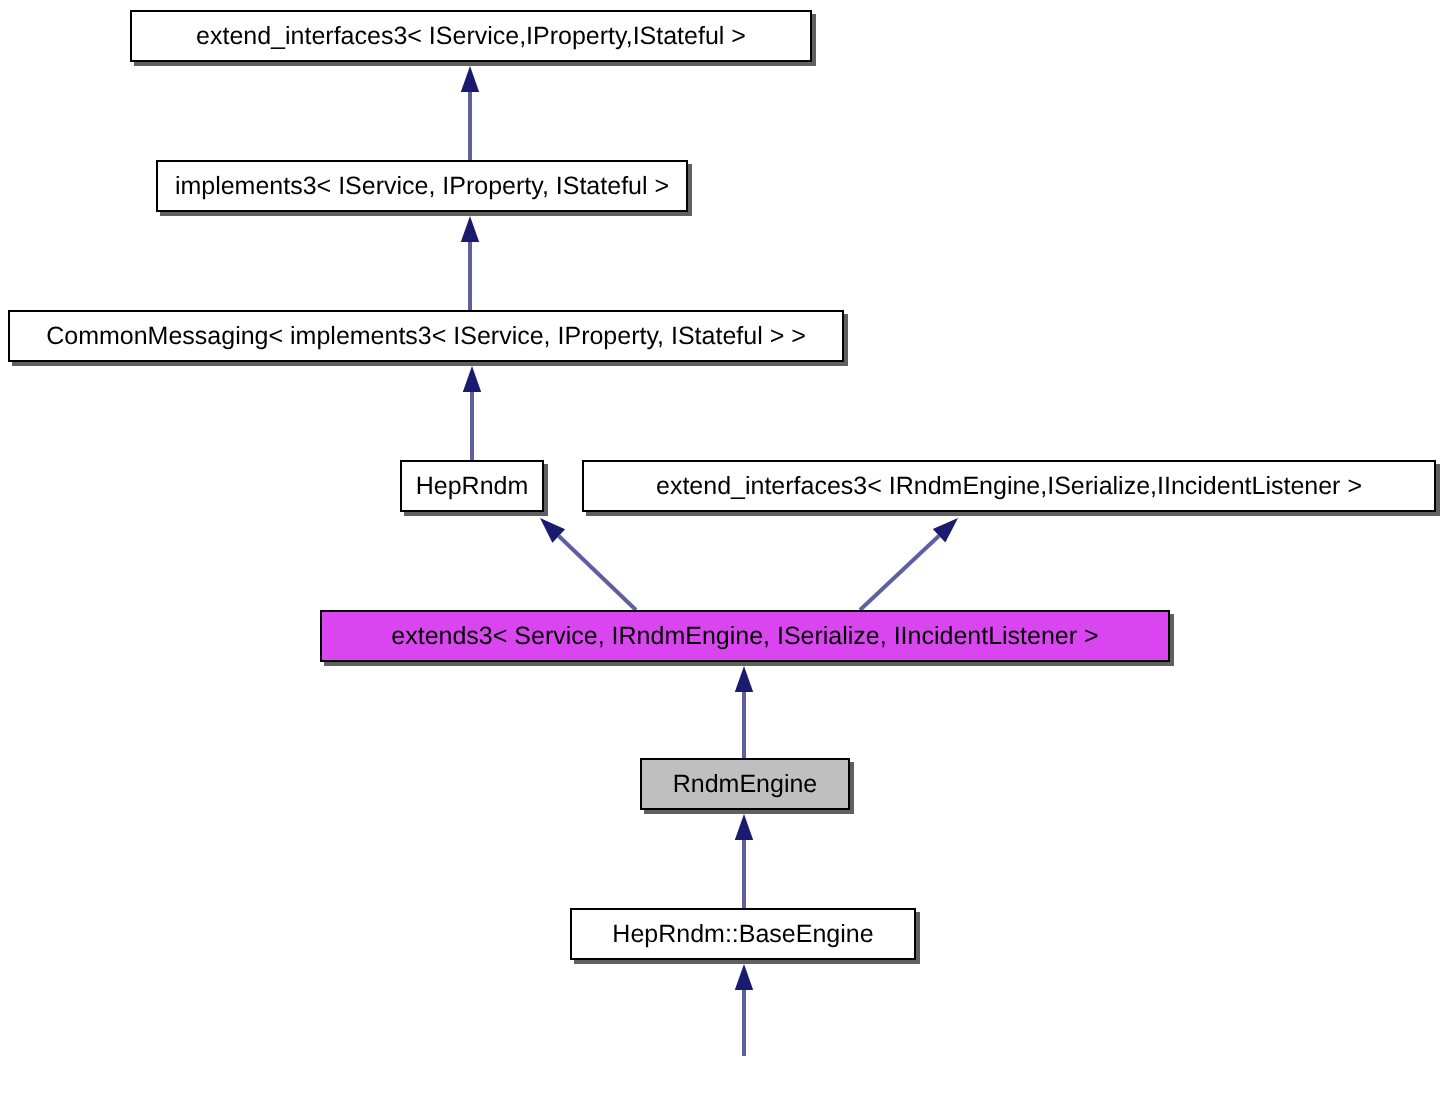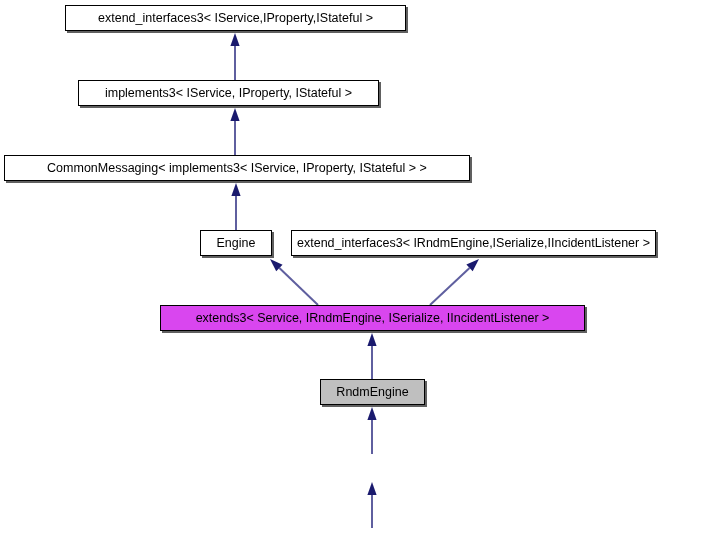--- a/index.html
+++ b/index.html
@@ -83,31 +83,34 @@
       </g>
       <g>
         <line x1="372" y1="528" x2="372" y2="495" stroke="#5f5f9f" stroke-width="2"></line>
         <polygon points="372,482 376.6,495 367.4,495" fill="#1a1a6e"></polygon>
       </g>
     </svg>
 
 <div class="node" style="left: 65px; top: 5px; width: 341px; height: 26px; border-color: rgb(0, 0, 0); background: rgb(255, 255, 255); box-shadow: rgb(96, 96, 96) 2px 2px 0px 0px;">
       <span>extend_interfaces3&lt; IService,IProperty,IStateful &gt;</span>
     </div>
-    <div class="node" style="left: 78px; top: 80px; width: 301px; height: 26px; border-color: rgb(0, 0, 0); background: rgb(255, 255, 255); box-shadow: rgb(96, 96, 96) 2px 2px 0px 0px;">
+    <div class="node" style="left: 78px; top: 80px; width: 266px; height: 26px; border-color: rgb(0, 0, 0); background: rgb(255, 255, 255); box-shadow: rgb(96, 96, 96) 2px 2px 0px 0px;">
       <span>implements3&lt; IService, IProperty, IStateful &gt;</span>
     </div>
-    <div class="node" style="left: 4px; top: 155px; width: 466px; height: 26px; border-color: rgb(0, 0, 0); background: rgb(255, 255, 255); box-shadow: rgb(96, 96, 96) 2px 2px 0px 0px;">
+    <div class="node" style="left: 4px; top: 155px; width: 418px; height: 26px; border-color: rgb(0, 0, 0); background: rgb(255, 255, 255); box-shadow: rgb(96, 96, 96) 2px 2px 0px 0px;">
       <span>CommonMessaging&lt; implements3&lt; IService, IProperty, IStateful &gt; &gt;</span>
     </div>
     <div class="node" style="left: 200px; top: 230px; width: 72px; height: 26px; border-color: rgb(0, 0, 0); background: rgb(255, 255, 255); box-shadow: rgb(96, 96, 96) 2px 2px 0px 0px;">
-      <span>Engine</span>
+      <span>HepRndm</span>
     </div>
-    <div class="node" style="left: 291px; top: 230px; width: 365px; height: 26px; border-color: rgb(0, 0, 0); background: rgb(255, 255, 255); box-shadow: rgb(96, 96, 96) 2px 2px 0px 0px;">
+    <div class="node" style="left: 291px; top: 230px; width: 427px; height: 26px; border-color: rgb(0, 0, 0); background: rgb(255, 255, 255); box-shadow: rgb(96, 96, 96) 2px 2px 0px 0px;">
       <span>extend_interfaces3&lt; IRndmEngine,ISerialize,IIncidentListener &gt;</span>
     </div>
     <div class="node" style="left: 160px; top: 305px; width: 425px; height: 26px; border-color: rgb(0, 0, 0); background: #d946ef; box-shadow: rgb(96, 96, 96) 2px 2px 0px 0px;">
       <span>extends3&lt; Service, IRndmEngine, ISerialize, IIncidentListener &gt;</span>
     </div>
     <div class="node highlight" style="left: 320px; top: 379px; width: 105px; height: 26px; border-color: rgb(0, 0, 0); background: rgb(191, 191, 191); box-shadow: rgb(96, 96, 96) 2px 2px 0px 0px;">
       <span>RndmEngine</span>
     </div>
+    <div class="node" style="left: 285px; top: 454px; width: 173px; height: 26px; border-color: rgb(0, 0, 0); background: rgb(255, 255, 255); box-shadow: rgb(96, 96, 96) 2px 2px 0px 0px;">
+      <span>HepRndm::BaseEngine</span>
+    </div>
   </div>
 
 </body></html>

